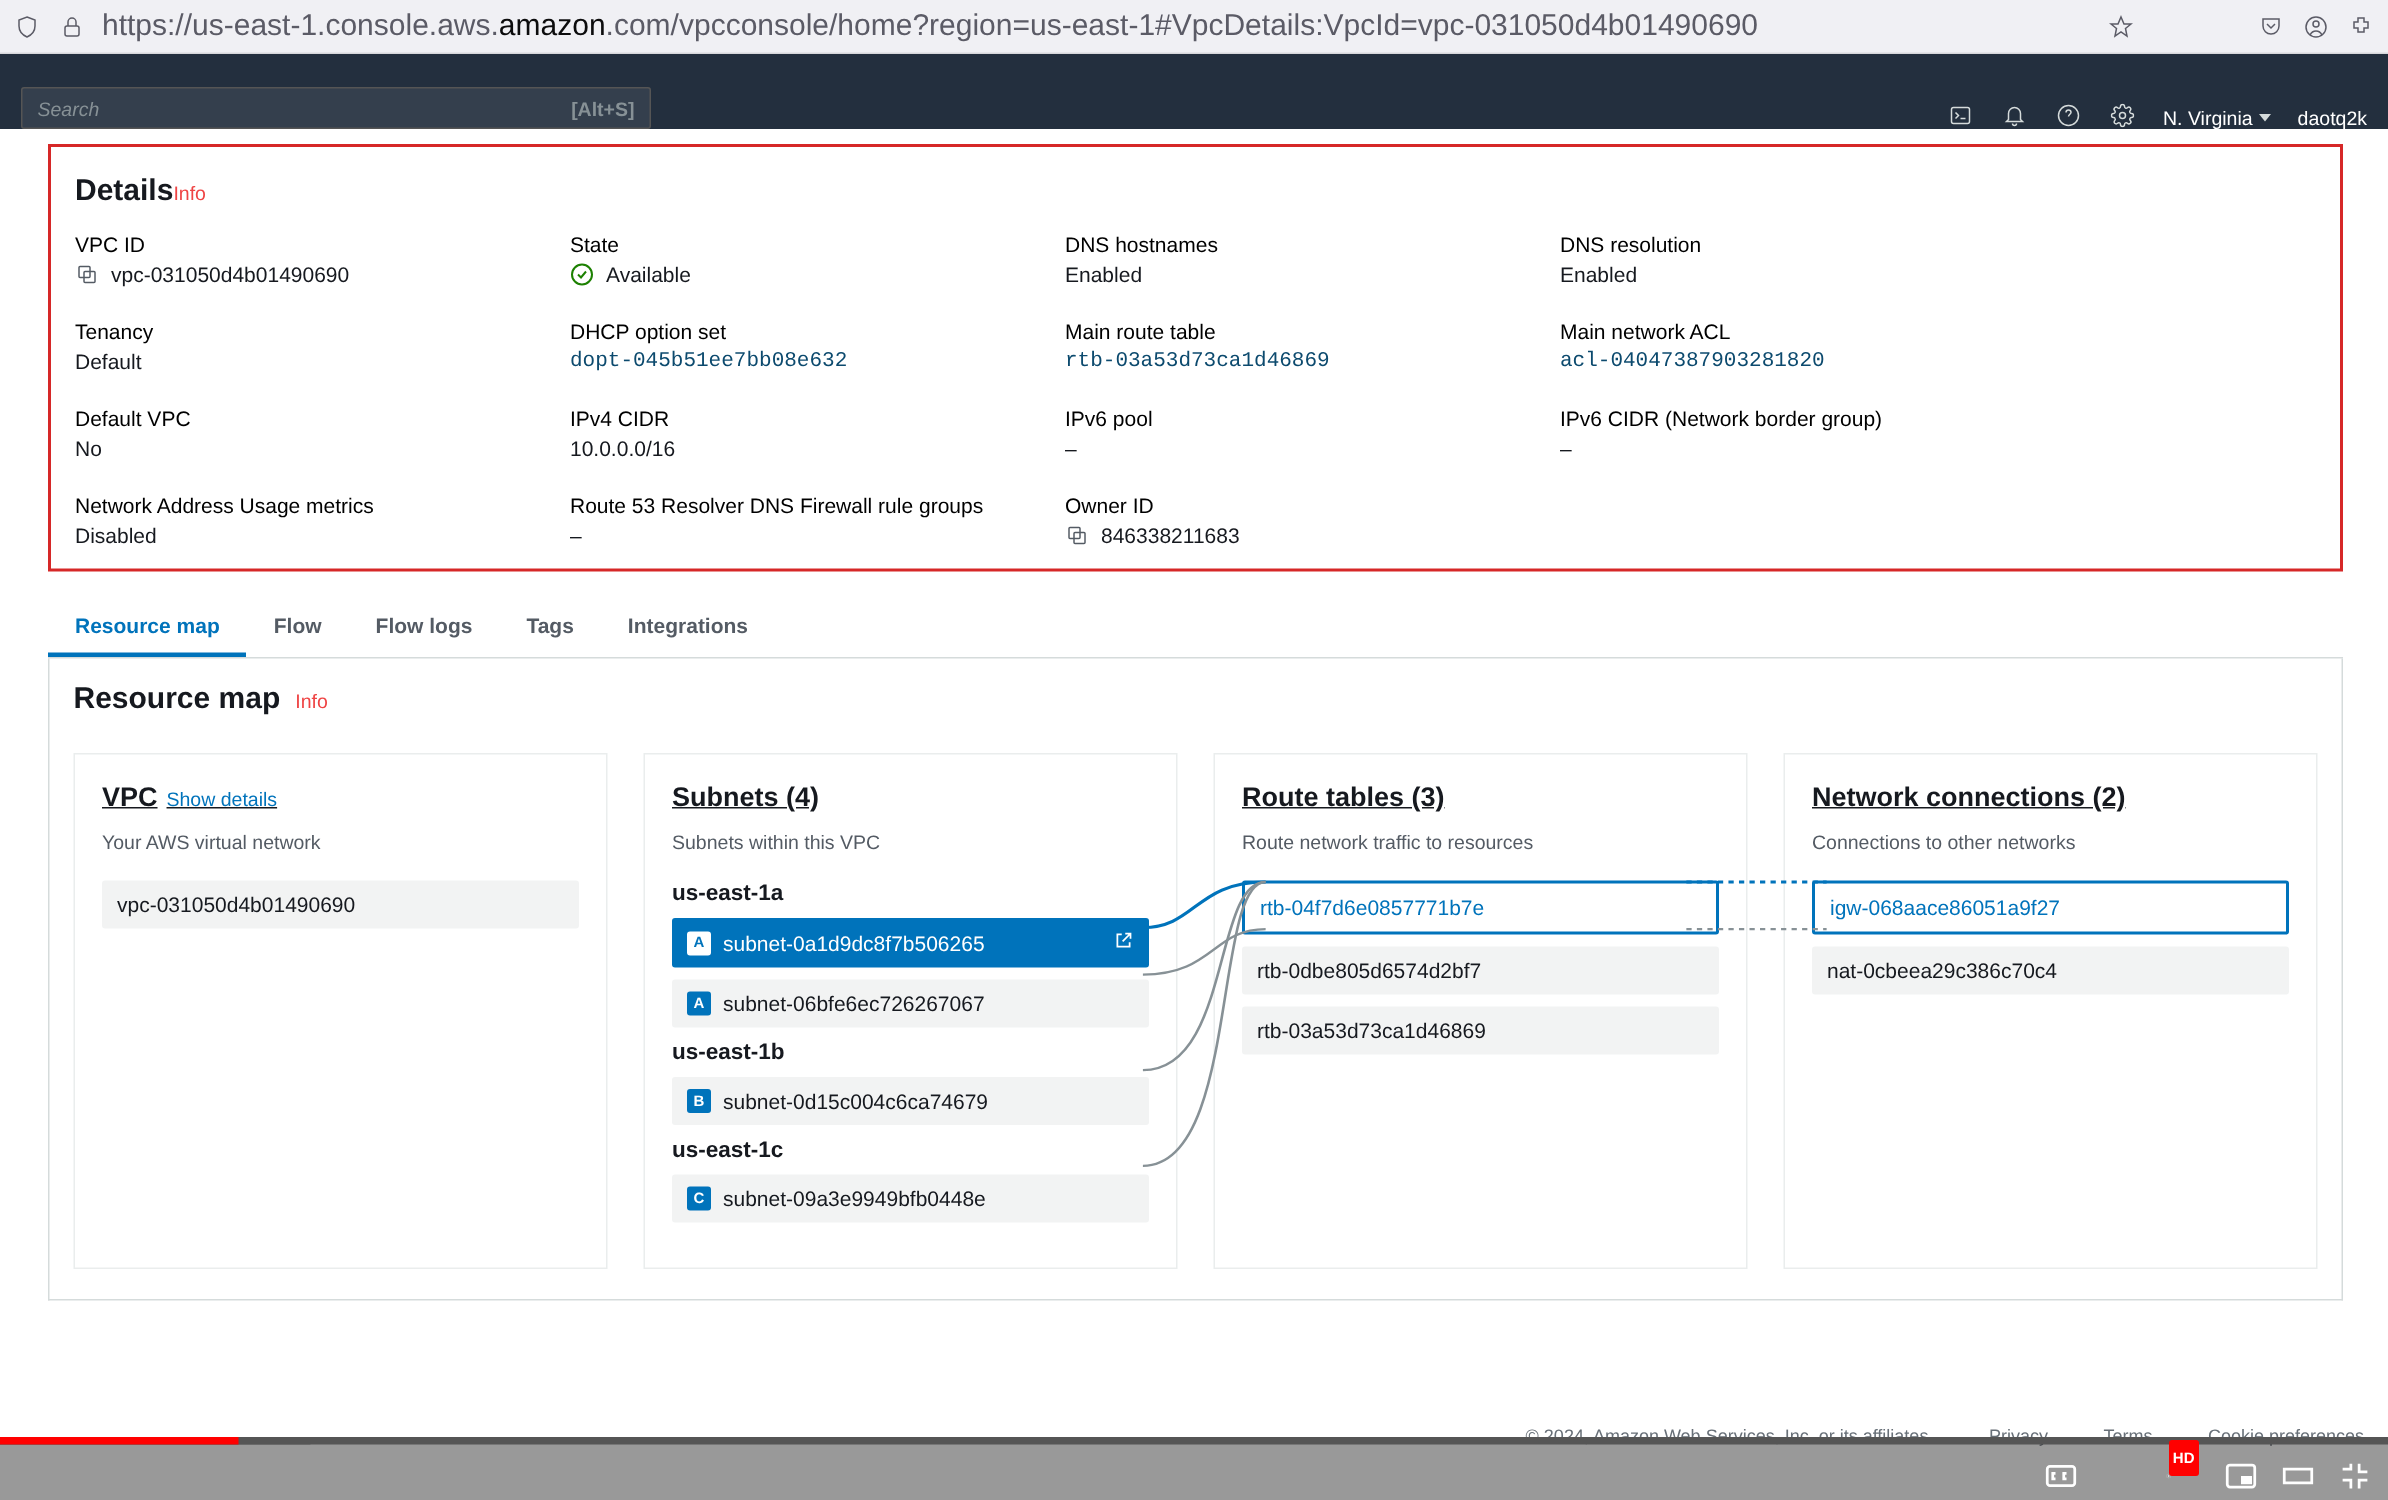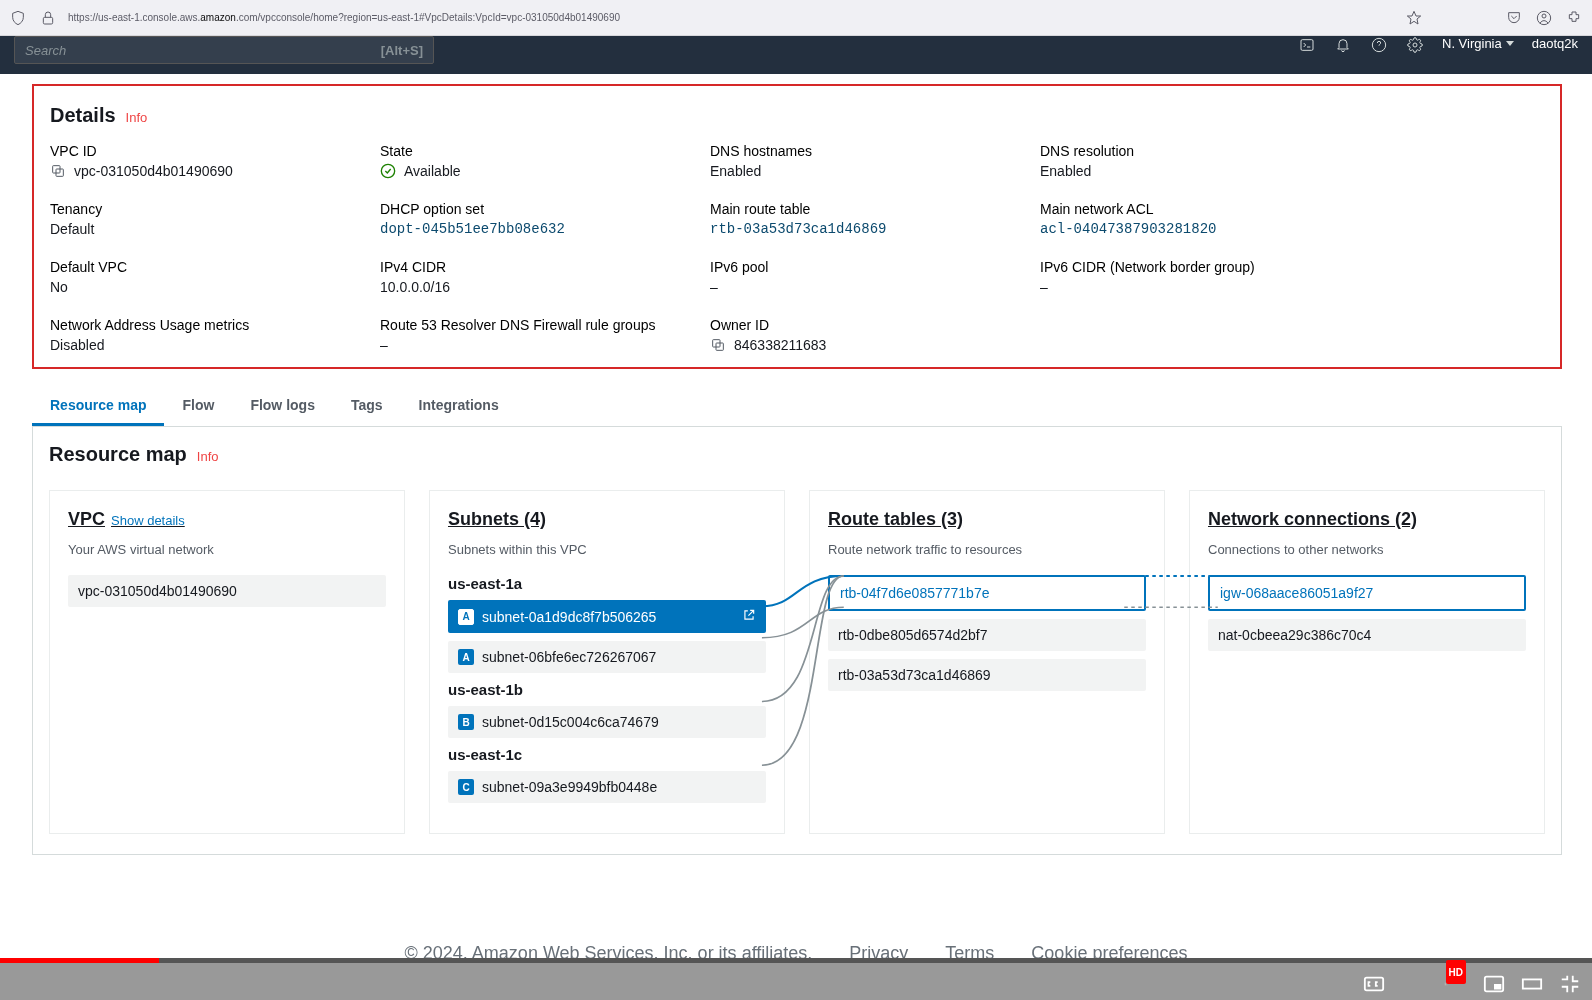--- a/index.html
+++ b/index.html
@@ -1,38 +1,38 @@
 <!DOCTYPE html>
 <html><head>
 <meta charset="utf-8">
 <style>
   * { box-sizing: border-box; margin: 0; padding: 0; font-family: "Amazon Ember", "Helvetica Neue", Arial, sans-serif; }
   body { width:1592px; height:1000px; background:#fff; color:#16191f; font-size:14px; overflow:hidden; }
 
   
   .browser-bar { height:36px; background:#f0f0f4; display:flex; align-items:center; padding:0 8px; gap:10px; border-bottom:1px solid #d7d7db; }
-  .url { flex:1; color:#5b5b66; font-size:10px; }
+  .url { flex:1; color:#5b5b66; font-size:20px; }
   .url .host { color:#0c0c0d; font-weight:500; }
   .bicon { width:20px; height:20px; color:#5b5b66; display:flex; align-items:center; justify-content:center; }
   .bicon svg { width:16px; height:16px; stroke:currentColor; fill:none; stroke-width:1.5; }
 
   
-  .aws-nav { height:38px; background:#232f3e; display:flex; align-items:flex-start; color:#d5dbdb; font-size:13px; padding:0 14px; gap:18px; }
+  .aws-nav { height:50px; background:#232f3e; display:flex; align-items:flex-end; color:#d5dbdb; font-size:13px; padding:0 14px; gap:18px; }
   .aws-search { flex:0 0 420px; height:28px; background:rgba(255,255,255,0.08); border:1px solid #555; display:flex; align-items:center; justify-content:space-between; padding:0 10px; color:#879196; font-style:italic; border-radius:2px; }
   .aws-nav .spacer { flex:1; }
   .navicon { width:18px; height:18px; display:flex; align-items:center; justify-content:center; }
   .navicon svg { width:16px; height:16px; stroke:#d5dbdb; fill:none; stroke-width:1.5; }
   .region { color:#fff; font-size:13px; display:flex; align-items:center; gap:4px; }
   .caret { width:0; height:0; border-left:4px solid transparent; border-right:4px solid transparent; border-top:5px solid #d5dbdb; display:inline-block; }
 
   
   .page { padding:10px 30px 0 32px; }
 
   .details-box { border:2px solid #d62828; padding:18px 0 14px; margin-bottom:18px; background:#fff; }
-  .details-header { display:flex; align-items:baseline; gap:10px; padding:0 16px 16px; }
+  .details-header { display:flex; align-items:baseline; padding:0 16px 16px; }
   .details-header h2 { font-size:20px; font-weight:700; }
   .infolink { color:#ef4444; font-size:13px; font-weight:400; }
 
   .dgrid { display:grid; grid-template-columns: 330px 330px 330px 1fr; row-gap:22px; padding:0 16px; }
   .ditem .lbl { color:#000000; font-size:14px; margin-bottom:4px; }
   .ditem .val { color:#16191f; font-size:14px; display:flex; align-items:center; gap:8px; }
   .val.link a { color:#0c4a6e; text-decoration:none;font-family:Liberation Mono, monospace; }
   .copy-icon { width:16px; height:16px; }
   .copy-icon svg { width:16px; height:16px; stroke:#545b64; fill:none; stroke-width:1.5; }
   .status-ok { display:flex; align-items:center; gap:6px; color:#1d8102; }
@@ -59,21 +59,21 @@
   .azhead { font-weight:700; font-size:15px; margin:4px 0 8px; }
   .azletter { width:16px; height:16px; display:inline-flex; align-items:center; justify-content:center; font-size:10px; font-weight:700; border-radius:2px; background:#0073bb; color:#fff; }
   .azletter.sel { background:#fff; color:#0073bb; border:1px solid #fff; }
   .ext-icon { margin-left:auto; }
   .ext-icon svg { width:14px; height:14px; stroke:#fff; fill:none; stroke-width:2; }
 
   
   .connectors { position:absolute; top:0; left:0; width:100%; height:100%; pointer-events:none; }
 
   
-  .footer { position:absolute; bottom:30px; left:0; right:0; padding:6px 16px; color:#687078; font-size:18px; display:flex; justify-content:center; gap:37px; }
+  .footer { position:absolute; bottom:30px; left:0; right:0; padding:6px 16px; color:#687078; font-size:12px; display:flex; justify-content:flex-end; gap:37px; }
 
   
   .redbar { position:absolute; bottom:0; left:0; height:42px; width:100%; background:rgba(0,0,0,0.4); display:flex; align-items:flex-start; }
   .redline { height:5px; background:#555; width:100%; position:relative; }
   .redfill { height:5px; background:#ff0000; width:10%; }
   .redbuf { height:5px; background:#aaa; width:13%; position:absolute; top:0; left:0; z-index:-1; }
   .vcontrols { position:absolute; right:10px; bottom:4px; display:flex; gap:14px; }
   .vcontrols span { width:24px; height:24px; color:#fff; display:flex; align-items:center; justify-content:center; }
   .vcontrols svg { width:22px; height:22px; fill:#fff; }
   .hd { background:#ff0000; color:#fff; font-size:10px; font-weight:700; padding:1px 3px; border-radius:2px; position:relative; top:-12px; left:-2px; }

